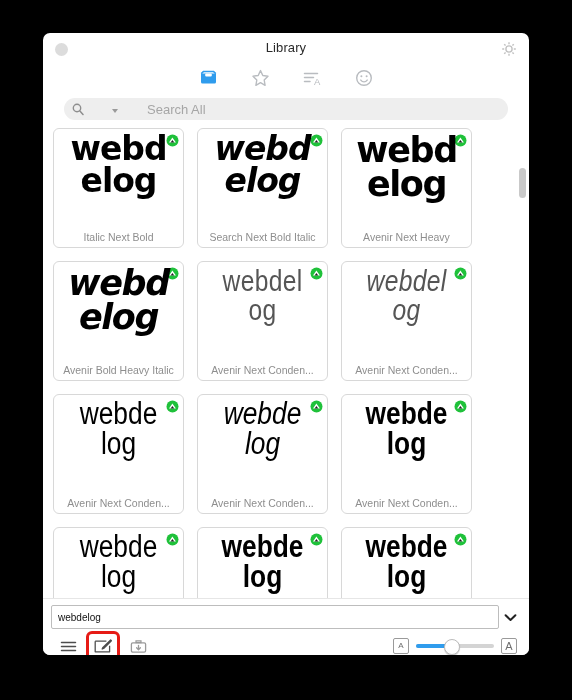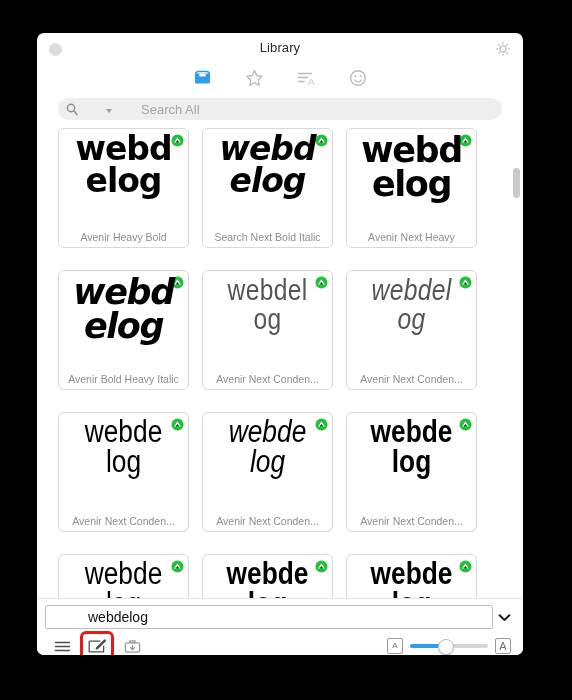--- a/index.html
+++ b/index.html
@@ -2,21 +2,21 @@
 <html><head>
 <meta charset="utf-8">
 <style>
   html,body{margin:0;padding:0;}
   body{
     width:572px;height:700px;background:#000;overflow:hidden;
     font-family:"Liberation Sans", sans-serif;
     -webkit-font-smoothing:antialiased;
   }
   .window{
-    position:absolute;left:37px;top:33px;width:486px;height:622px;
+    position:absolute;left:43px;top:33px;width:486px;height:622px;
     background:#ffffff;border-radius:7px;overflow:hidden;
     box-shadow:0 2px 10px rgba(0,0,0,.35);
   }
 
   
   .titlebar{position:relative;height:30px;}
   .close-dot{
     position:absolute;left:12px;top:10px;width:13px;height:13px;border-radius:50%;
     background:#dcdcdc;
   }
@@ -43,21 +43,21 @@
     border-top:4px solid #9a9a9a;margin:3px 5px 0 1px;
   }
   .search-placeholder{font-size:13px;color:#a6a6a6;}
 
   
   .grid-area{
     position:relative;height:513px;overflow:hidden;background:#fff;
   }
   .grid{
     display:grid;grid-template-columns:repeat(3,129px);
-    gap:22px 15px;padding:0 10px;margin-left:11px;
+    gap:13px 15px;padding:0 10px;
   }
   .card{
     position:relative;width:129px;height:118px;background:#fff;
     border:1px solid #d8d8d8;border-radius:6px;overflow:hidden;
   }
   .card-badge{position:absolute;right:4px;top:4px;width:13px;height:13px;}
   .card-sample{
     position:absolute;left:0;right:0;top:4px;height:92px;
     display:flex;flex-direction:column;align-items:center;justify-content:flex-start;
     color:#000;line-height:.98;text-align:center;overflow:hidden;
@@ -89,21 +89,21 @@
   
   .bottom-bar{
     position:absolute;left:0;right:0;bottom:0;height:56px;background:#fff;
     border-top:1px solid #e6e6e6;
   }
   .preview-row{display:flex;align-items:center;padding:6px 8px 0 8px;}
   .preview-input{
     flex:1;height:22px;border:1px solid #bdbdbd;background:#fff;border-radius:2px;
     display:flex;align-items:center;padding:0 6px;
   }
-  .preview-input span{font-size:14px;color:#111;margin-left:36px;}
+  .preview-input span{font-size:10px;color:#111;}
   .chev-btn{width:22px;height:22px;display:flex;align-items:center;justify-content:center;cursor:default;}
 
   .controls-row{display:flex;align-items:center;padding:4px 12px 0 12px;height:26px;}
   .ctl{width:26px;height:22px;display:flex;align-items:center;justify-content:center;cursor:default;}
   .ctl-highlight{
     position:relative;width:28px;height:24px;display:flex;align-items:center;justify-content:center;
     border:3px solid #e61b16;border-radius:6px;margin:0 5px;cursor:default;
   }
   .spacer{flex:1;}
   .slider-group{display:flex;align-items:center;gap:7px;}
@@ -185,21 +185,21 @@
         <div class="card">
           <div class="card-badge"><svg width="13" height="13" viewBox="0 0 13 13" aria-hidden="true">
   <circle cx="6.5" cy="6.5" r="6" fill="#1fc13a"></circle>
   <path d="M3 8.6 6.4 3.6 9.9 8.6z" fill="#ffffff"></path>
   <path d="M4.6 8.6 6.4 5.9 8.3 8.6z" fill="#222222"></path>
 </svg></div>
           <div class="card-sample s-bold">
             <span>webd</span>
             <span>elog</span>
           </div>
-          <div class="card-name">Avenir Heavy Bold</div>
+          <div class="card-name">Italic Next Bold</div>
         </div>
         <div class="card">
           <div class="card-badge"><svg width="13" height="13" viewBox="0 0 13 13" aria-hidden="true">
   <circle cx="6.5" cy="6.5" r="6" fill="#1fc13a"></circle>
   <path d="M3 8.6 6.4 3.6 9.9 8.6z" fill="#ffffff"></path>
   <path d="M4.6 8.6 6.4 5.9 8.3 8.6z" fill="#222222"></path>
 </svg></div>
           <div class="card-sample s-bolditalic">
             <span>webd</span>
             <span>elog</span>

